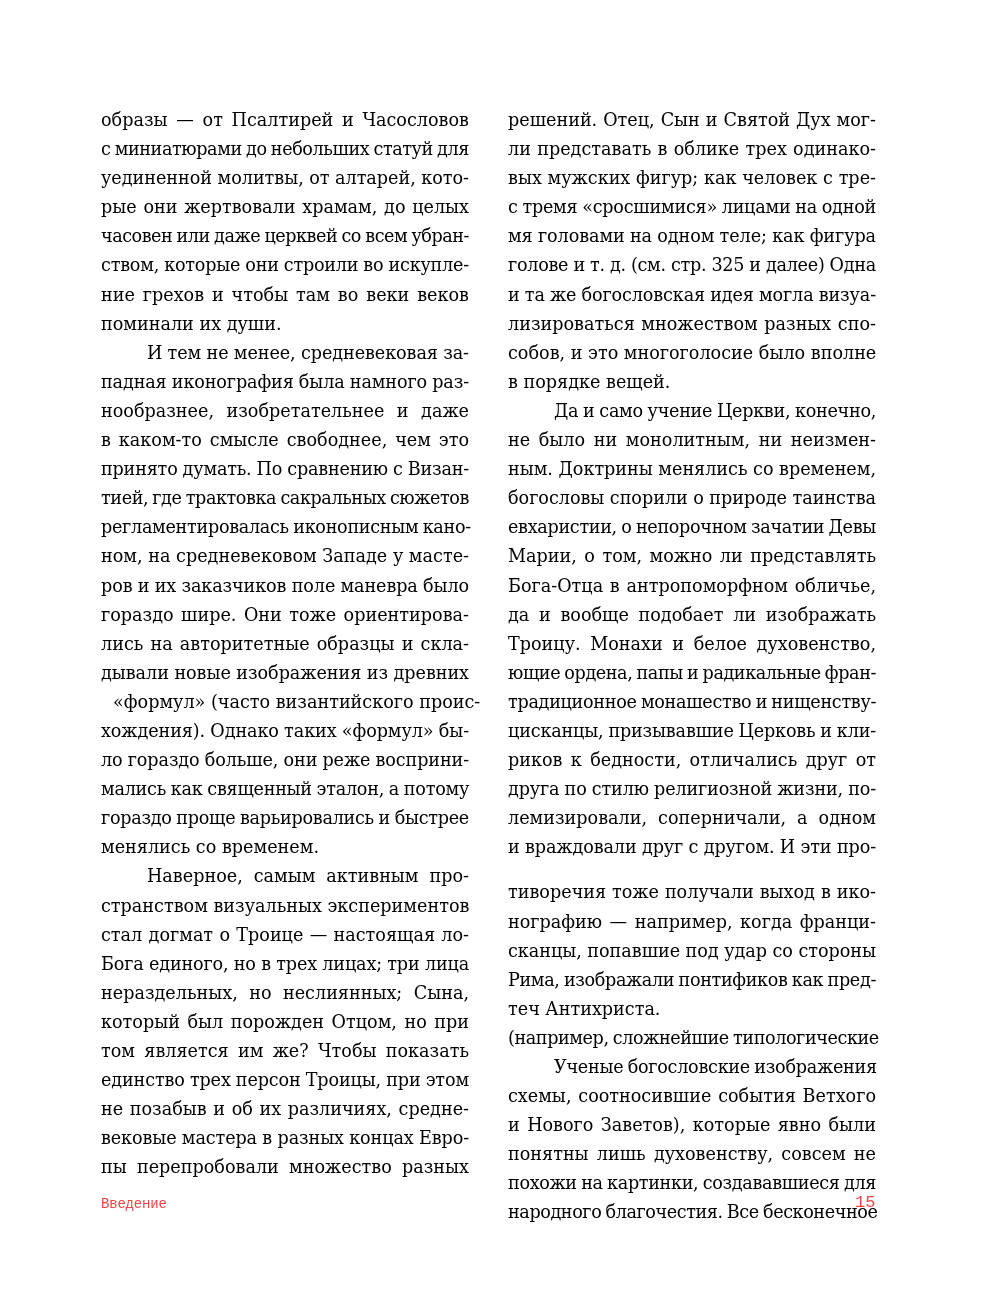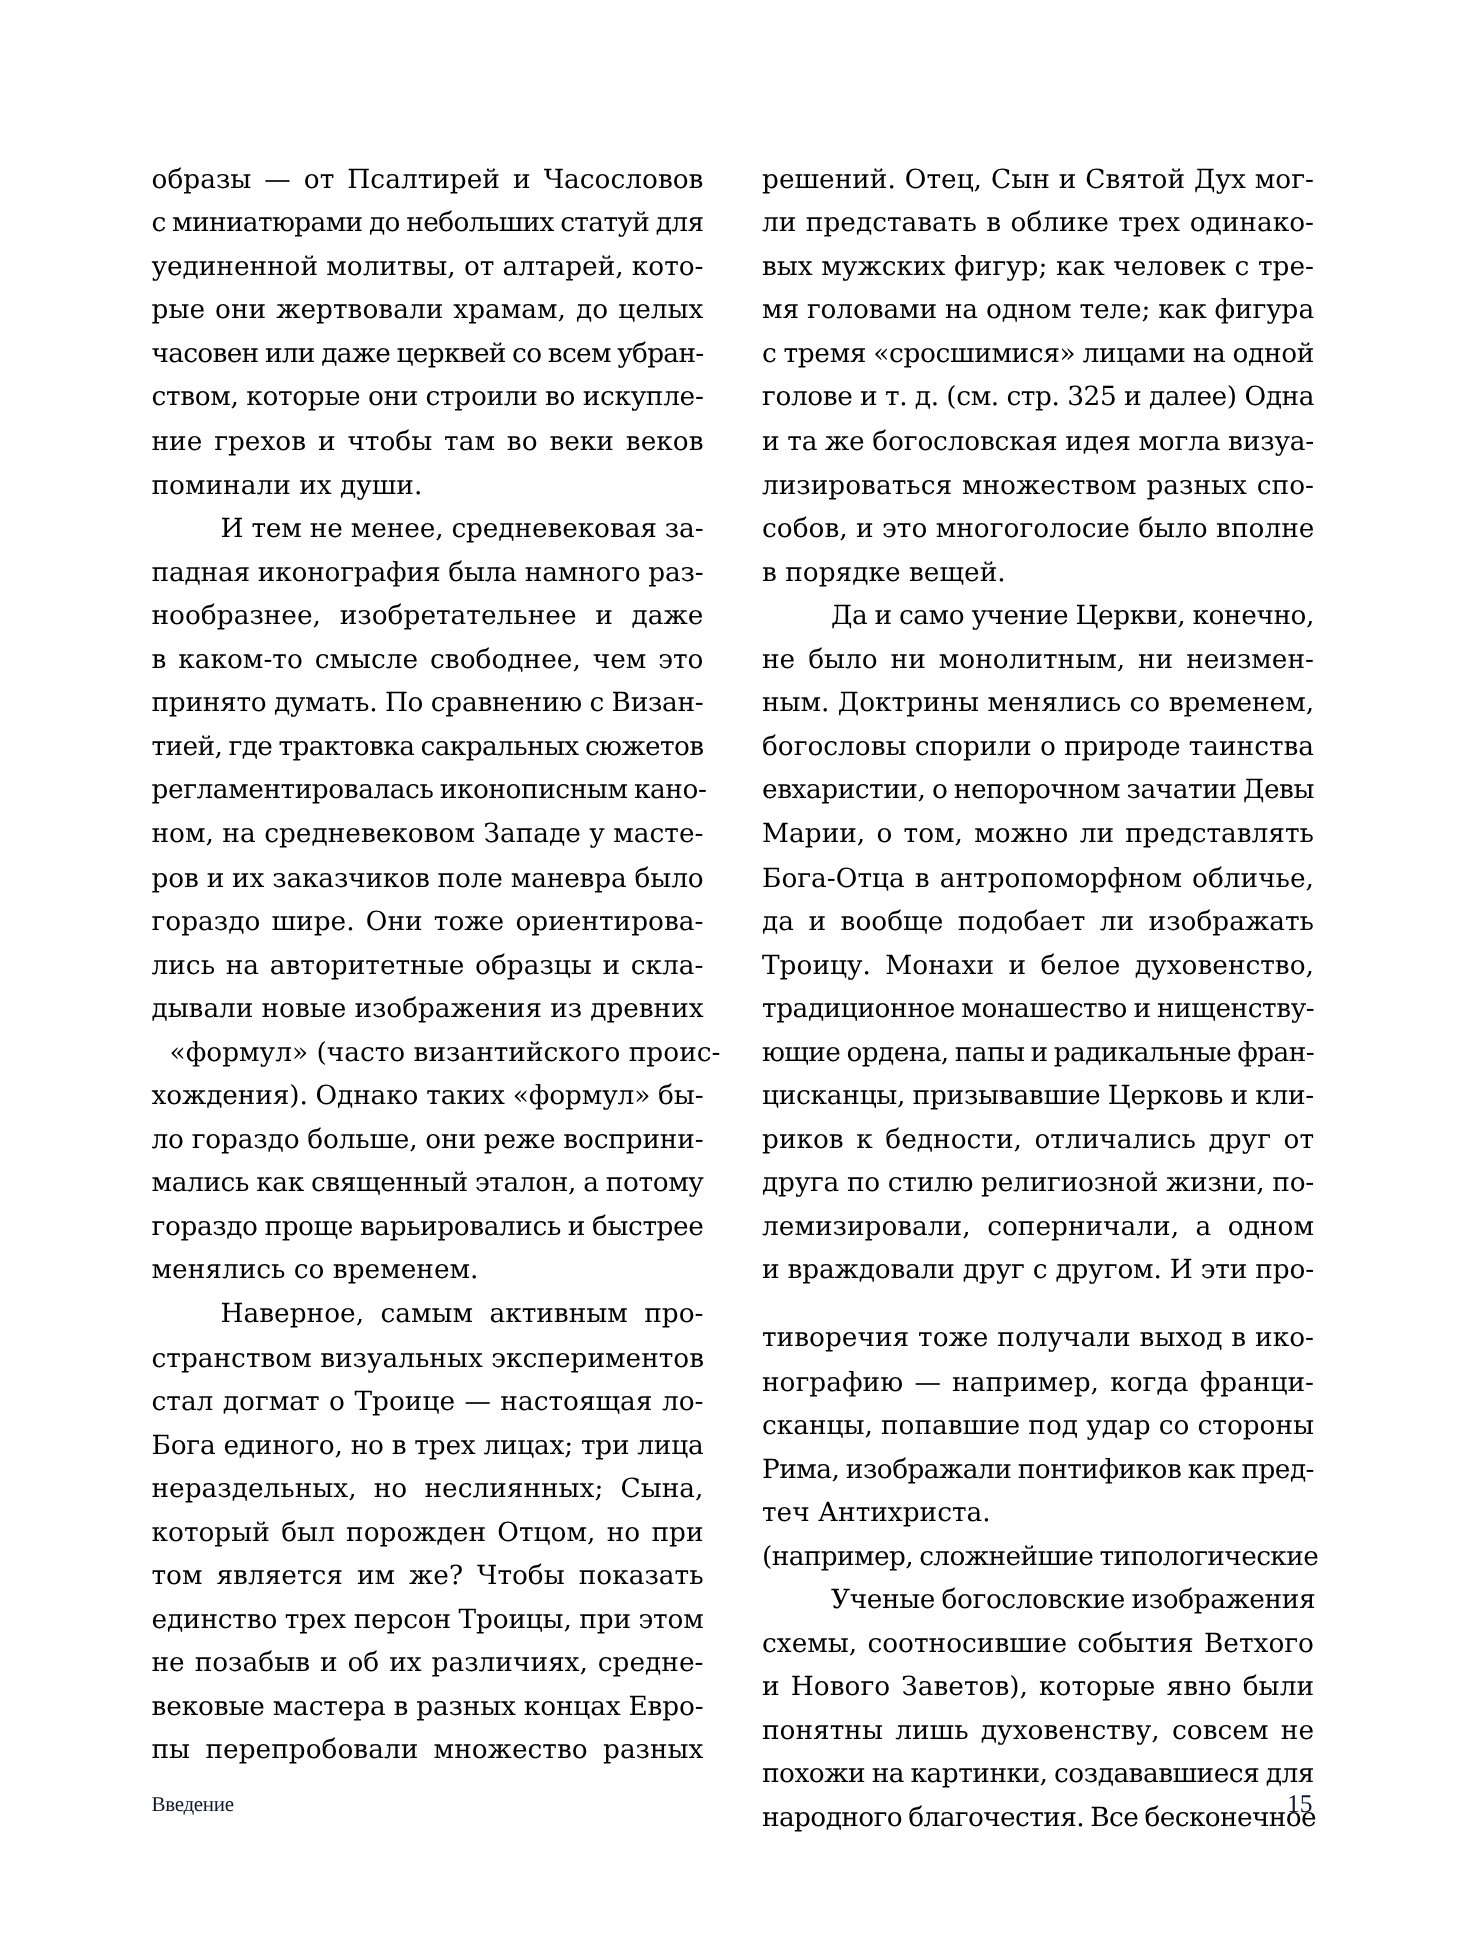--- a/index.html
+++ b/index.html
@@ -41,22 +41,22 @@
   }
   .line.last {
     text-align-last: left;
   }
   .line.indent {
     padding-left: 46px;
   }
   .footer {
     position: absolute;
     top: 1196px;
-    font-family: Liberation Serif, serif;
-    color: #0f172a;
+    font-family: Liberation Mono, monospace;
+    color: #ef4444;
   }
   .footer-section {
     left: 101px;
     font-size: 14px;
     letter-spacing: -0.2px;
   }
   .footer-page {
     left: 855px;
     width: 20px;
     text-align: right;
@@ -104,38 +104,38 @@
       <span class="line" style="display: block;">том является им же? Чтобы показать</span>
       <span class="line" style="display: block; letter-spacing: -0.128342px; word-spacing: -1px;">единство трех персон Троицы, при этом</span>
       <span class="line" style="display: block;">не позабыв и об их различиях, средне-</span>
       <span class="line" style="display: block; letter-spacing: -0.107239px; word-spacing: -1px;">вековые мастера в разных концах Евро-</span>
       <span class="line" style="display: block;">пы перепробовали множество разных</span>
     </div>
   <div class="column col-right" id="col-right">
       <span class="line" style="display: block;">решений. Отец, Сын и Святой Дух мог-</span>
       <span class="line" style="display: block;">ли представать в облике трех одинако-</span>
       <span class="line" style="display: block;">вых мужских фигур; как человек с тре-</span>
+      <span class="line" style="display: block; letter-spacing: -0.23219px; word-spacing: -1px;">с тремя «сросшимися» лицами на одной</span>
       <span class="line" style="display: block; letter-spacing: -0.0860215px; word-spacing: -1px;">мя головами на одном теле; как фигура</span>
-      <span class="line" style="display: block; letter-spacing: -0.23219px; word-spacing: -1px;">с тремя «сросшимися» лицами на одной</span>
       <span class="line" style="display: block; letter-spacing: -0.272966px; word-spacing: -1px;">голове и т. д. (см. стр. 325 и далее) Одна</span>
       <span class="line" style="display: block; letter-spacing: -0.128342px; word-spacing: -1px;">и та же богословская идея могла визуа-</span>
       <span class="line" style="display: block;">лизироваться множеством разных спо-</span>
       <span class="line" style="display: block;">собов, и это многоголосие было вполне</span>
       <span class="line last" style="display: block;">в порядке вещей.</span>
       <span class="line indent" style="display: block; letter-spacing: -0.287425px; word-spacing: -1px;">Да и само учение Церкви, конечно,</span>
       <span class="line" style="display: block;">не было ни монолитным, ни неизмен-</span>
       <span class="line" style="display: block; letter-spacing: -0.0216802px; word-spacing: -1px;">ным. Доктрины менялись со временем,</span>
       <span class="line" style="display: block; letter-spacing: -0.0216802px; word-spacing: -1px;">богословы спорили о природе таинства</span>
       <span class="line" style="display: block; letter-spacing: -0.313316px; word-spacing: -1px;">евхаристии, о непорочном зачатии Девы</span>
       <span class="line" style="display: block;">Марии, о том, можно ли представлять</span>
       <span class="line" style="display: block;">Бога-Отца в антропоморфном обличье,</span>
       <span class="line" style="display: block;">да и вообще подобает ли изображать</span>
       <span class="line" style="display: block;">Троицу. Монахи и белое духовенство,</span>
+      <span class="line" style="display: block; letter-spacing: -0.412371px; word-spacing: -1px;">ющие ордена, папы и радикальные фран-</span>
       <span class="line" style="display: block; letter-spacing: -0.293194px; word-spacing: -1px;">традиционное монашество и нищенству-</span>
-      <span class="line" style="display: block; letter-spacing: -0.412371px; word-spacing: -1px;">ющие ордена, папы и радикальные фран-</span>
       <span class="line" style="display: block; letter-spacing: -0.170213px; word-spacing: -1px;">цисканцы, призывавшие Церковь и кли-</span>
       <span class="line" style="display: block;">риков к бедности, отличались друг от</span>
       <span class="line" style="display: block; letter-spacing: -0.149333px; word-spacing: -1px;">друга по стилю религиозной жизни, по-</span>
       <span class="line" style="display: block;">лемизировали, соперничали, а одном</span>
       <span class="line" style="display: block; letter-spacing: -0.107239px; word-spacing: -1px;">и враждовали друг с другом. И эти про-</span>
       <span class="line" style="display: block; margin-top: 16px;">тиворечия тоже получали выход в ико-</span>
       <span class="line" style="display: block;">нографию — например, когда франци-</span>
       <span class="line" style="display: block; letter-spacing: -0.0216802px; word-spacing: -1px;">сканцы, попавшие под удар со стороны</span>
       <span class="line" style="display: block; letter-spacing: -0.353247px; word-spacing: -1px;">Рима, изображали понтификов как пред-</span>
       <span class="line last" style="display: block;">теч Антихриста.</span>

